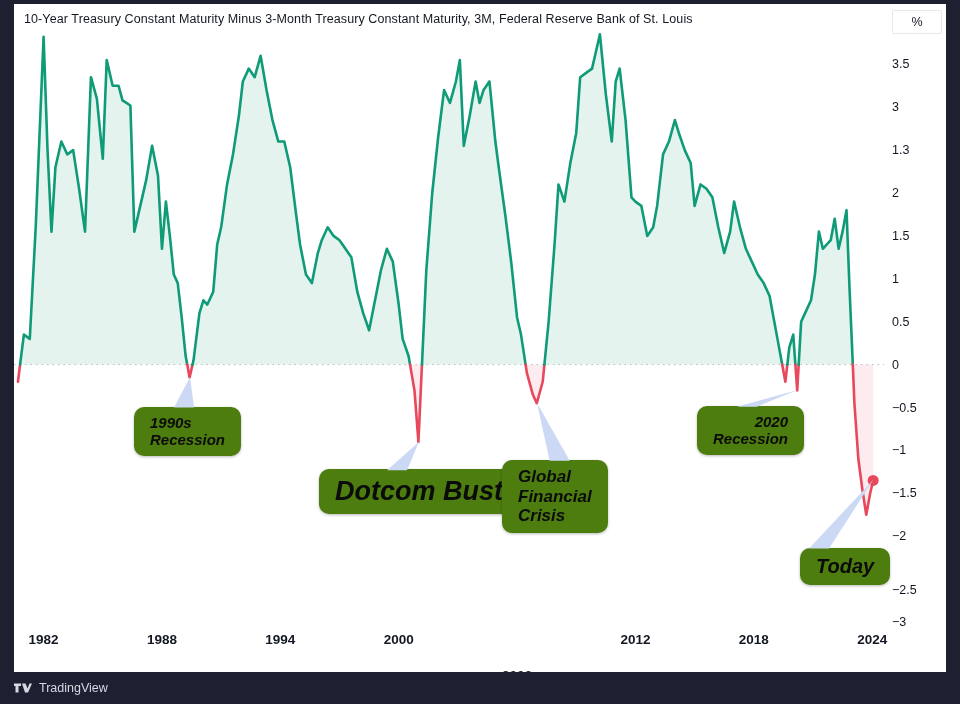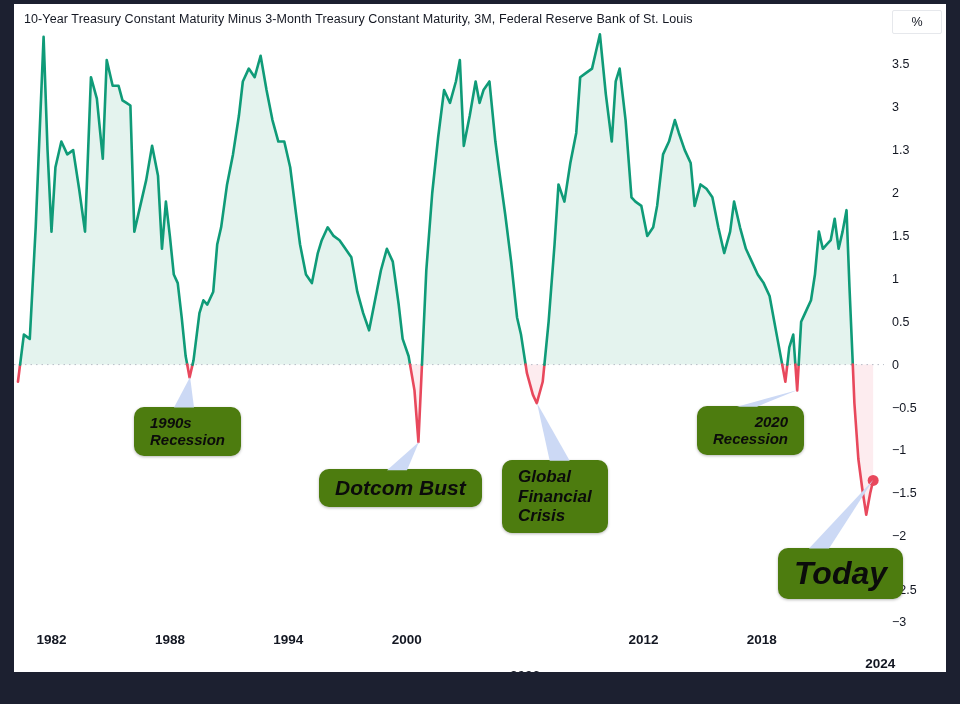--- a/index.html
+++ b/index.html
@@ -50,21 +50,21 @@
     font-size:12.5px;color:#131722;
   }
   .ytick{
     position:absolute;left:8px;
     font-size:12.5px;color:#131722;
     transform:translateY(-50%);
     white-space:nowrap;
   }
 
   
-  .xscale{position:absolute;left:8px;bottom:14px;width:870px;height:26px;}
+  .xscale{position:absolute;left:0;bottom:14px;width:870px;height:26px;}
   .xtick{
     position:absolute;
     font-size:13.5px;font-weight:bold;color:#131722;
     transform:translateX(-50%);
     white-space:nowrap;
   }
 
   
   .callout{
     position:absolute;
@@ -164,46 +164,55 @@
 
     <div class="xscale">
       <div id="xticks">
           <div class="xtick" style="left: 29.5918px;">1982</div>
           <div class="xtick" style="left: 147.959px;">1988</div>
           <div class="xtick" style="left: 266.327px;">1994</div>
           <div class="xtick" style="left: 384.694px;">2000</div>
           <div class="xtick" style="left: 503.061px; margin-top: 36px;">2006</div>
           <div class="xtick" style="left: 621.429px;">2012</div>
           <div class="xtick" style="left: 739.796px;">2018</div>
-          <div class="xtick" style="left: 858.163px; margin-top: 24px;">2024</div>
+          <div class="xtick" style="left: 858.163px;">2024</div>
         </div>
     </div>
 
     <div id="callouts">
         <div class="callout" style="left: 120px; top: 403px; font-size: 15px;">1990s
 Recession</div>
         <svg class="tail" width="34.07823129251918" height="37.52173913043475" viewBox="0 0 34.07823129251918 37.52173913043475" style="left: 155.5px; top: 369.478px;">
           <path d="M4 34.52173913043475 L20.078231292519177 4 L24 34.52173913043475 Z" fill="#ccd9f5"></path>
         </svg>
-        <div class="callout" style="left: 305px; top: 465px; font-size: 21px; font-style: italic;">Dotcom Bust</div>
+        <div class="callout" style="left: 305px; top: 465px; font-size: 27px; font-style: italic;">Dotcom Bust</div>
         <svg class="tail" width="49.92176870748381" height="35.17391304347825" viewBox="0 0 49.92176870748381 35.17391304347825" style="left: 368.5px; top: 433.826px;">
           <path d="M4 32.17391304347825 L35.92176870748381 4 L24 32.17391304347825 Z" fill="#ccd9f5"></path>
         </svg>
         <div class="callout" style="left: 488px; top: 456px; font-size: 17px;">Global
 Financial
 Crisis</div>
         <svg class="tail" width="50.710884353740425" height="64.78260869565213" viewBox="0 0 50.710884353740425 64.78260869565213" style="left: 508.789px; top: 395.217px;">
           <path d="M26.710884353740425 61.78260869565213 L14 4 L46.710884353740425 61.78260869565213 Z" fill="#ccd9f5"></path>
         </svg>
         <div class="callout" style="left: 683px; top: 402px; font-size: 15px; text-align: right;">2020
 Recession</div>
         <svg class="tail" width="78.6972789115672" height="23.652173913043498" viewBox="0 0 78.6972789115672 23.652173913043498" style="left: 718.5px; top: 382.348px;">
           <path d="M4 20.652173913043498 L64.6972789115672 4 L24 20.652173913043498 Z" fill="#ccd9f5"></path>
         </svg>
-        <div class="callout" style="left: 764px; top: 544px; font-size: 32px;">Today</div>
+        <div class="callout" style="left: 786px; top: 544px; font-size: 20px;">Today</div>
         <svg class="tail" width="82.14965986394645" height="75.56521739130437" viewBox="0 0 82.14965986394645 75.56521739130437" style="left: 791px; top: 472.435px;">
           <path d="M4 72.56521739130437 L68.14965986394645 4 L24 72.56521739130437 Z" fill="#ccd9f5"></path>
         </svg>
       </div>
 
   </div>
 
+  <div class="footer">
+    <span class="tv-logo">
+      <svg width="18" height="12" viewBox="0 0 36 22" aria-hidden="true">
+        <path d="M0 2 H14 V7 H9 V20 H3 V7 H0 Z" fill="#d4d9e3"></path>
+        <path d="M16 2 H23 L27 12 L31 2 H36 L28 20 H22 Z" fill="#d4d9e3"></path>
+      </svg>
+    </span>
+    <span class="tv-name">TradingView</span>
+  </div>
 </div>
 
 </body></html>

